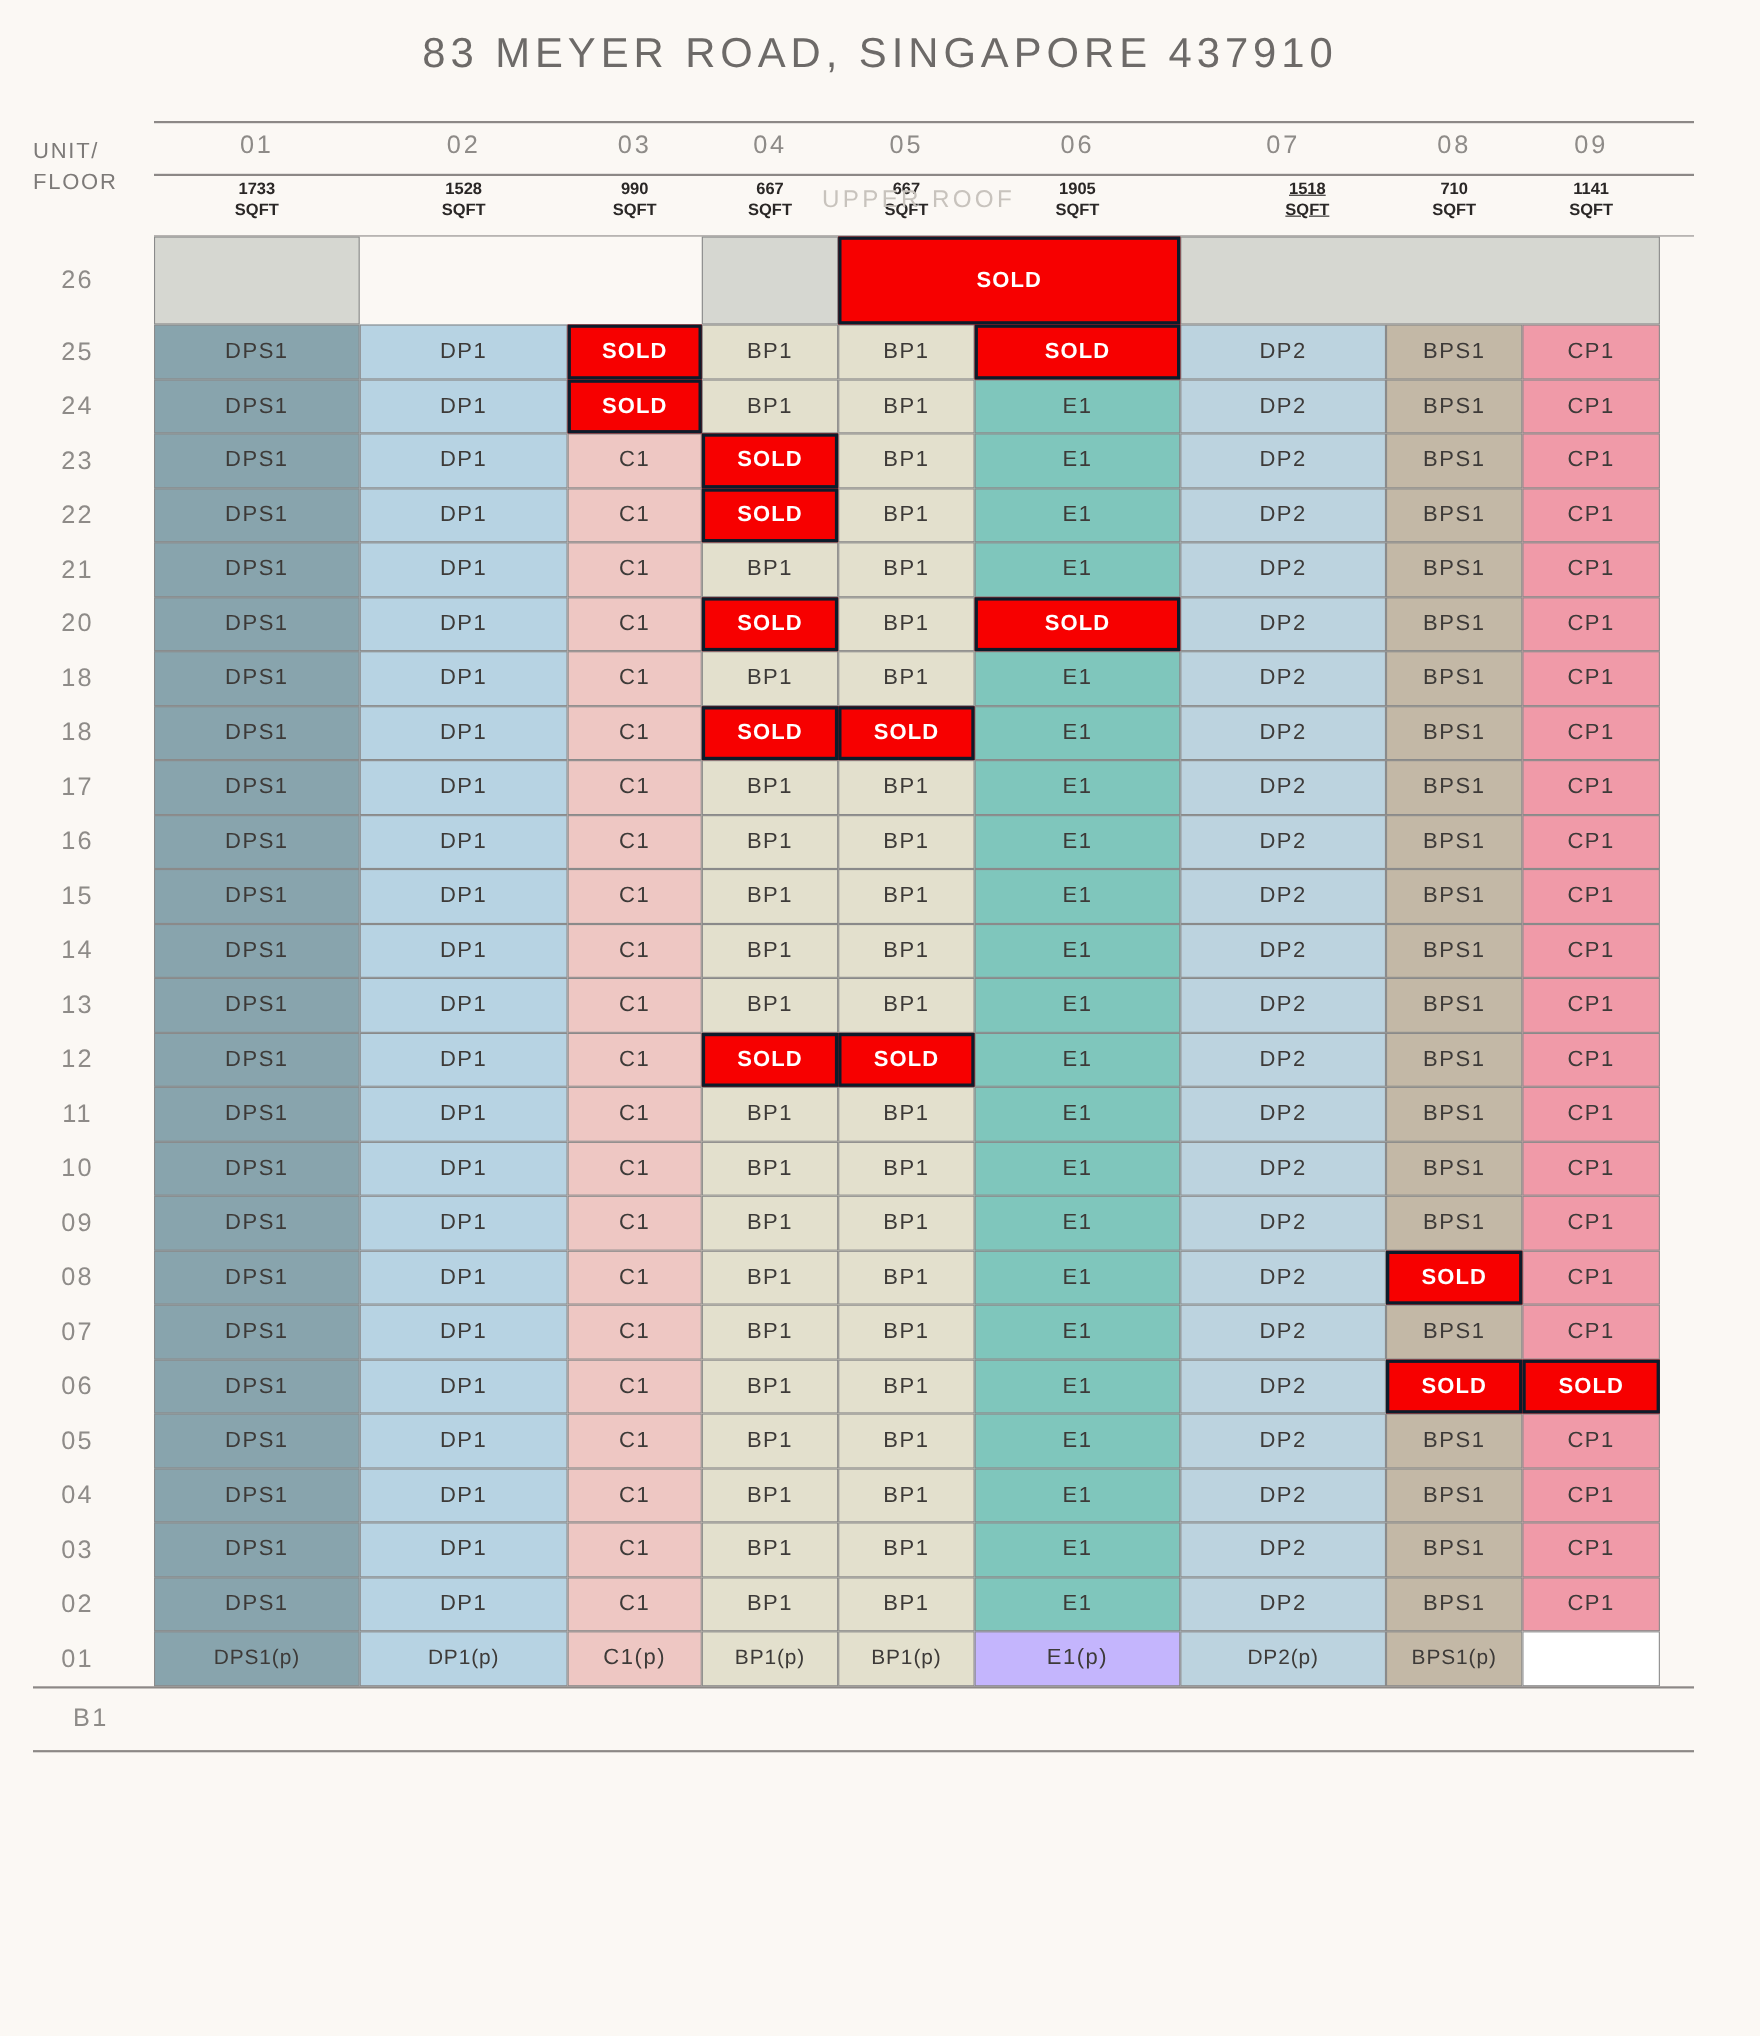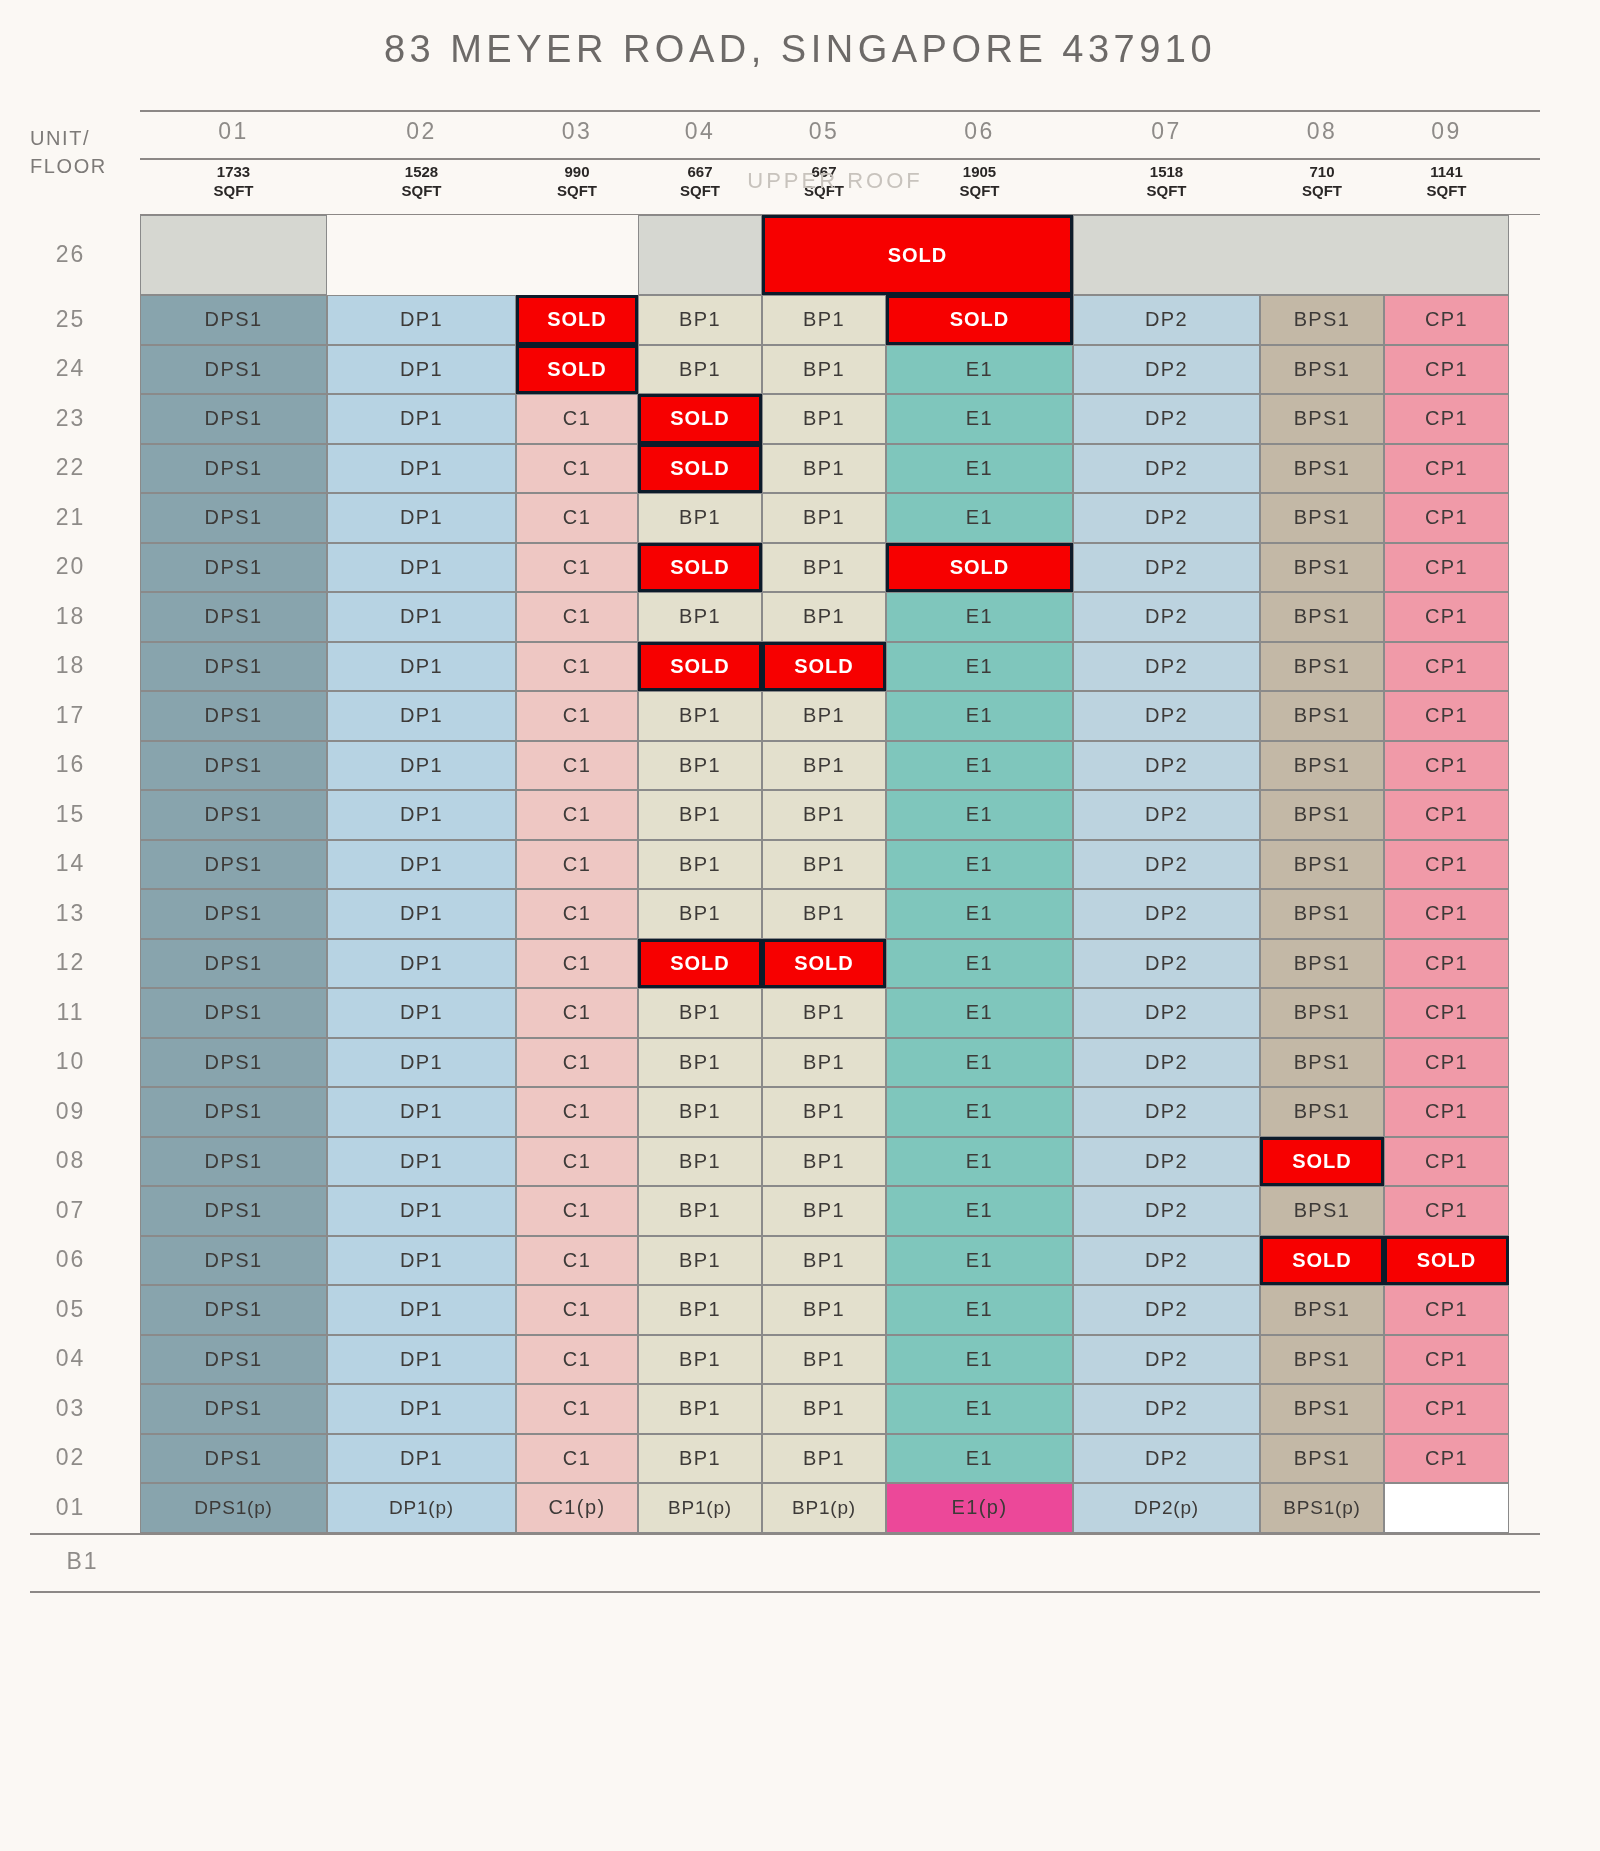--- a/index.html
+++ b/index.html
@@ -220,21 +220,21 @@
             <div>SQFT</div>
           </div>
           <div class="colsqft" style="left: 762px; width: 124px;">
             <div>667</div>
             <div>SQFT</div>
           </div>
           <div class="colsqft" style="left: 886px; width: 187px;">
             <div>1905</div>
             <div>SQFT</div>
           </div>
-          <div class="colsqft" style="left: 1073px; width: 187px;">
+          <div class="colsqft" style="left: 1095px; width: 187px; text-decoration: underline;">
             <div>1518</div>
             <div>SQFT</div>
           </div>
           <div class="colsqft" style="left: 1260px; width: 124px;">
             <div>710</div>
             <div>SQFT</div>
           </div>
           <div class="colsqft" style="left: 1384px; width: 125px;">
             <div>1141</div>
             <div>SQFT</div>
@@ -487,21 +487,21 @@
         <div class="cell" style="left: 886px; top: 1218.5px; width: 187px; height: 49.5px; background: rgb(127, 198, 188);">E1</div>
         <div class="cell" style="left: 1073px; top: 1218.5px; width: 187px; height: 49.5px; background: rgb(188, 211, 223);">DP2</div>
         <div class="cell" style="left: 1260px; top: 1218.5px; width: 124px; height: 49.5px; background: rgb(195, 184, 166);">BPS1</div>
         <div class="cell" style="left: 1384px; top: 1218.5px; width: 125px; height: 49.5px; background: rgb(240, 154, 168);">CP1</div>
         <div class="floorlabel" style="top: 1278.75px;">01</div>
         <div class="cell small" style="left: 140px; top: 1268px; width: 187px; height: 49.5px; background: rgb(136, 164, 173);">DPS1(p)</div>
         <div class="cell small" style="left: 327px; top: 1268px; width: 189px; height: 49.5px; background: rgb(183, 211, 227);">DP1(p)</div>
         <div class="cell" style="left: 516px; top: 1268px; width: 122px; height: 49.5px; background: rgb(238, 199, 195);">C1(p)</div>
         <div class="cell small" style="left: 638px; top: 1268px; width: 124px; height: 49.5px; background: rgb(227, 224, 205);">BP1(p)</div>
         <div class="cell small" style="left: 762px; top: 1268px; width: 124px; height: 49.5px; background: rgb(227, 224, 205);">BP1(p)</div>
-        <div class="cell" style="left: 886px; top: 1268px; width: 187px; height: 49.5px; background: #ec4899;">E1(p)</div>
+        <div class="cell" style="left: 886px; top: 1268px; width: 187px; height: 49.5px; background: #c4b5fd;">E1(p)</div>
         <div class="cell small" style="left: 1073px; top: 1268px; width: 187px; height: 49.5px; background: rgb(188, 211, 223);">DP2(p)</div>
         <div class="cell small" style="left: 1260px; top: 1268px; width: 124px; height: 49.5px; background: rgb(195, 184, 166);">BPS1(p)</div>
         <div class="cell blank" style="left: 1384px; top: 1268px; width: 125px; height: 49.5px;"></div>
         <div class="footrule" style="top: 1317.5px;"></div>
         <div class="b1label" style="top: 1332.5px;">B1</div>
         <div class="footrule" style="top: 1375.5px;"></div>
       </div>
 
   </div>
 </div>

